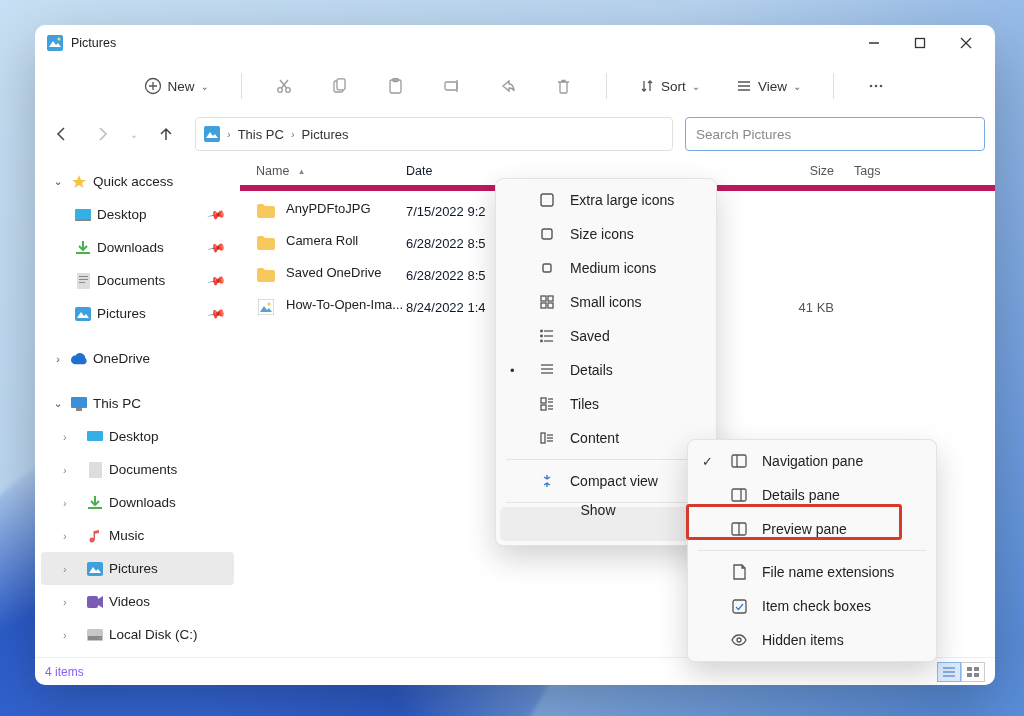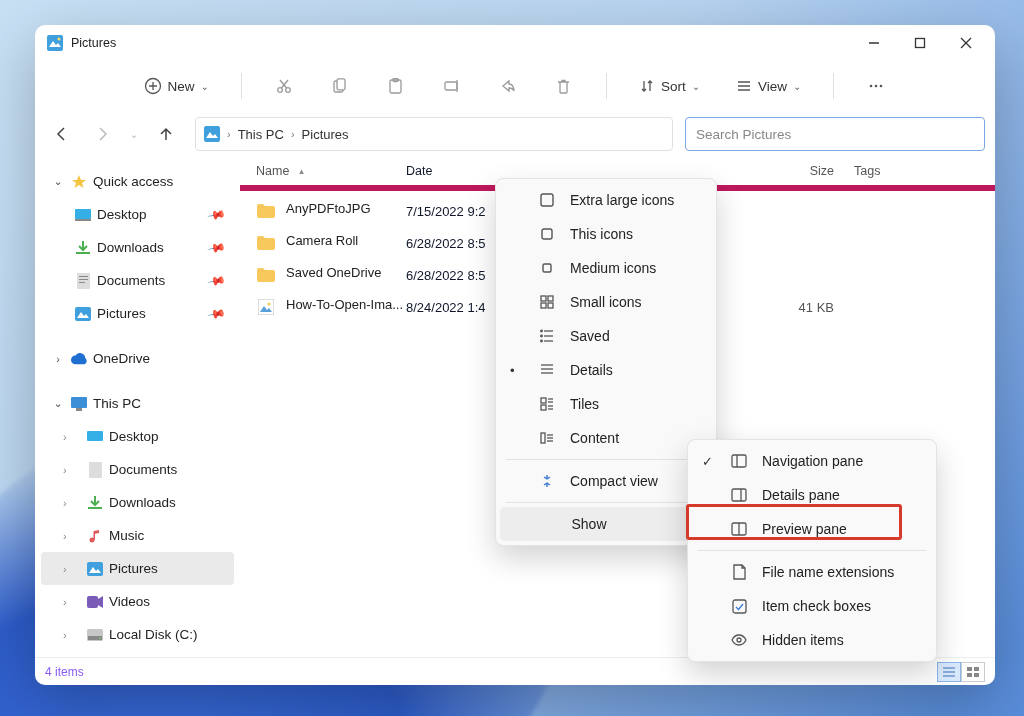--- a/index.html
+++ b/index.html
@@ -454,21 +454,21 @@
         </span>
         <span>Extra large icons</span>
       </div>
     <div class="mi">
         <span class="mi-check"></span>
         <span class="mi-icon">
           <svg width="16" height="16" viewBox="0 0 16 16" fill="none" stroke="#555" stroke-width="1.4">
             <rect x="3" y="3" width="10" height="10" rx="2"></rect>
           </svg>
         </span>
-        <span>This icons</span>
+        <span>Size icons</span>
       </div>
     <div class="mi">
         <span class="mi-check"></span>
         <span class="mi-icon">
           <svg width="16" height="16" viewBox="0 0 16 16" fill="none" stroke="#555" stroke-width="1.4">
             <rect x="4" y="4" width="8" height="8" rx="1.5"></rect>
           </svg>
         </span>
         <span>Medium icons</span>
       </div>
@@ -539,21 +539,21 @@
     <div class="mi">
         <span class="mi-check"></span>
         <span class="mi-icon">
           <svg width="16" height="16" viewBox="0 0 16 16" stroke="#3a7ad1" stroke-width="1.4" fill="none">
             <path d="M8 2v4M5 4l3 2 3-2M8 14v-4M5 12l3-2 3 2"></path>
           </svg>
         </span>
         <span>Compact view</span>
       </div>
     <div class="sep"></div>
-    <div class="mi hover" style="justify-content:center;padding-left:0;">
+    <div class="mi hover" style="justify-content:center;padding-left:0;flex-direction:column;">
         <span style="flex:1;text-align:center;">Show</span>
         <span class="mi-arrow">›</span>
       </div>
   </div>
 
   <div class="menu show-menu">
     <div class="mi">
         <span class="mi-check">✓</span>
         <span class="mi-icon">
           <svg width="16" height="14" viewBox="0 0 16 14" fill="none" stroke="#555" stroke-width="1.3">

